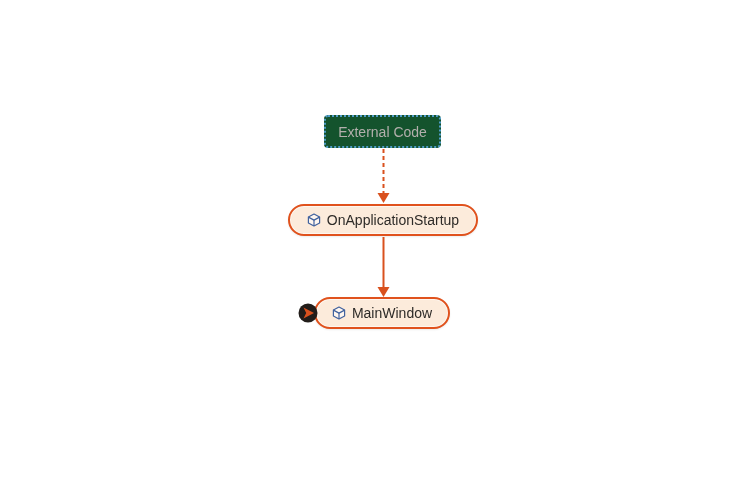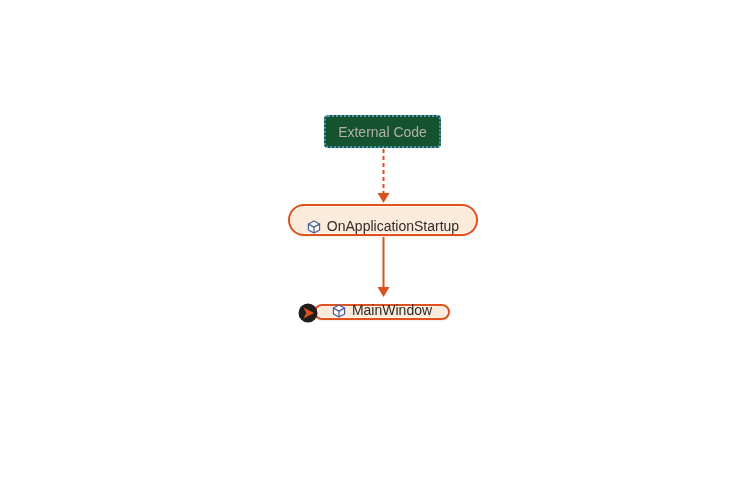--- a/index.html
+++ b/index.html
@@ -53,34 +53,32 @@
     background: #14532d;
     color: var(--external-text, #b3afac);
   }
   .node.method {
     border: 2px solid var(--node-border, #e0521d);
     border-radius: 16px;
     background: var(--node-fill, #fcebdb);
     color: var(--node-text, #2e2b28);
     box-shadow: inset 0 0 0 1px rgba(255,255,255,0.55), 0 1px 2px rgba(0,0,0,0.08);
     gap: 6px;
-    align-items: flex-end;
   }
   .node.startup {
     left: 288px;
     top: 204px;
     width: 190px;
     height: 32px;
   }
   .node.mainwindow {
     left: 314px;
     top: 297px;
     width: 136px;
-    height: 16px;
-    margin-top: 7px;
+    height: 32px;
   }
   .cube-icon {
     flex: 0 0 auto;
     display: block;
   }
   .cube-icon .cube-edge {
     stroke: var(--icon-blue, #41629e);
     stroke-width: 1.2;
     fill: none;
     stroke-linejoin: round;

